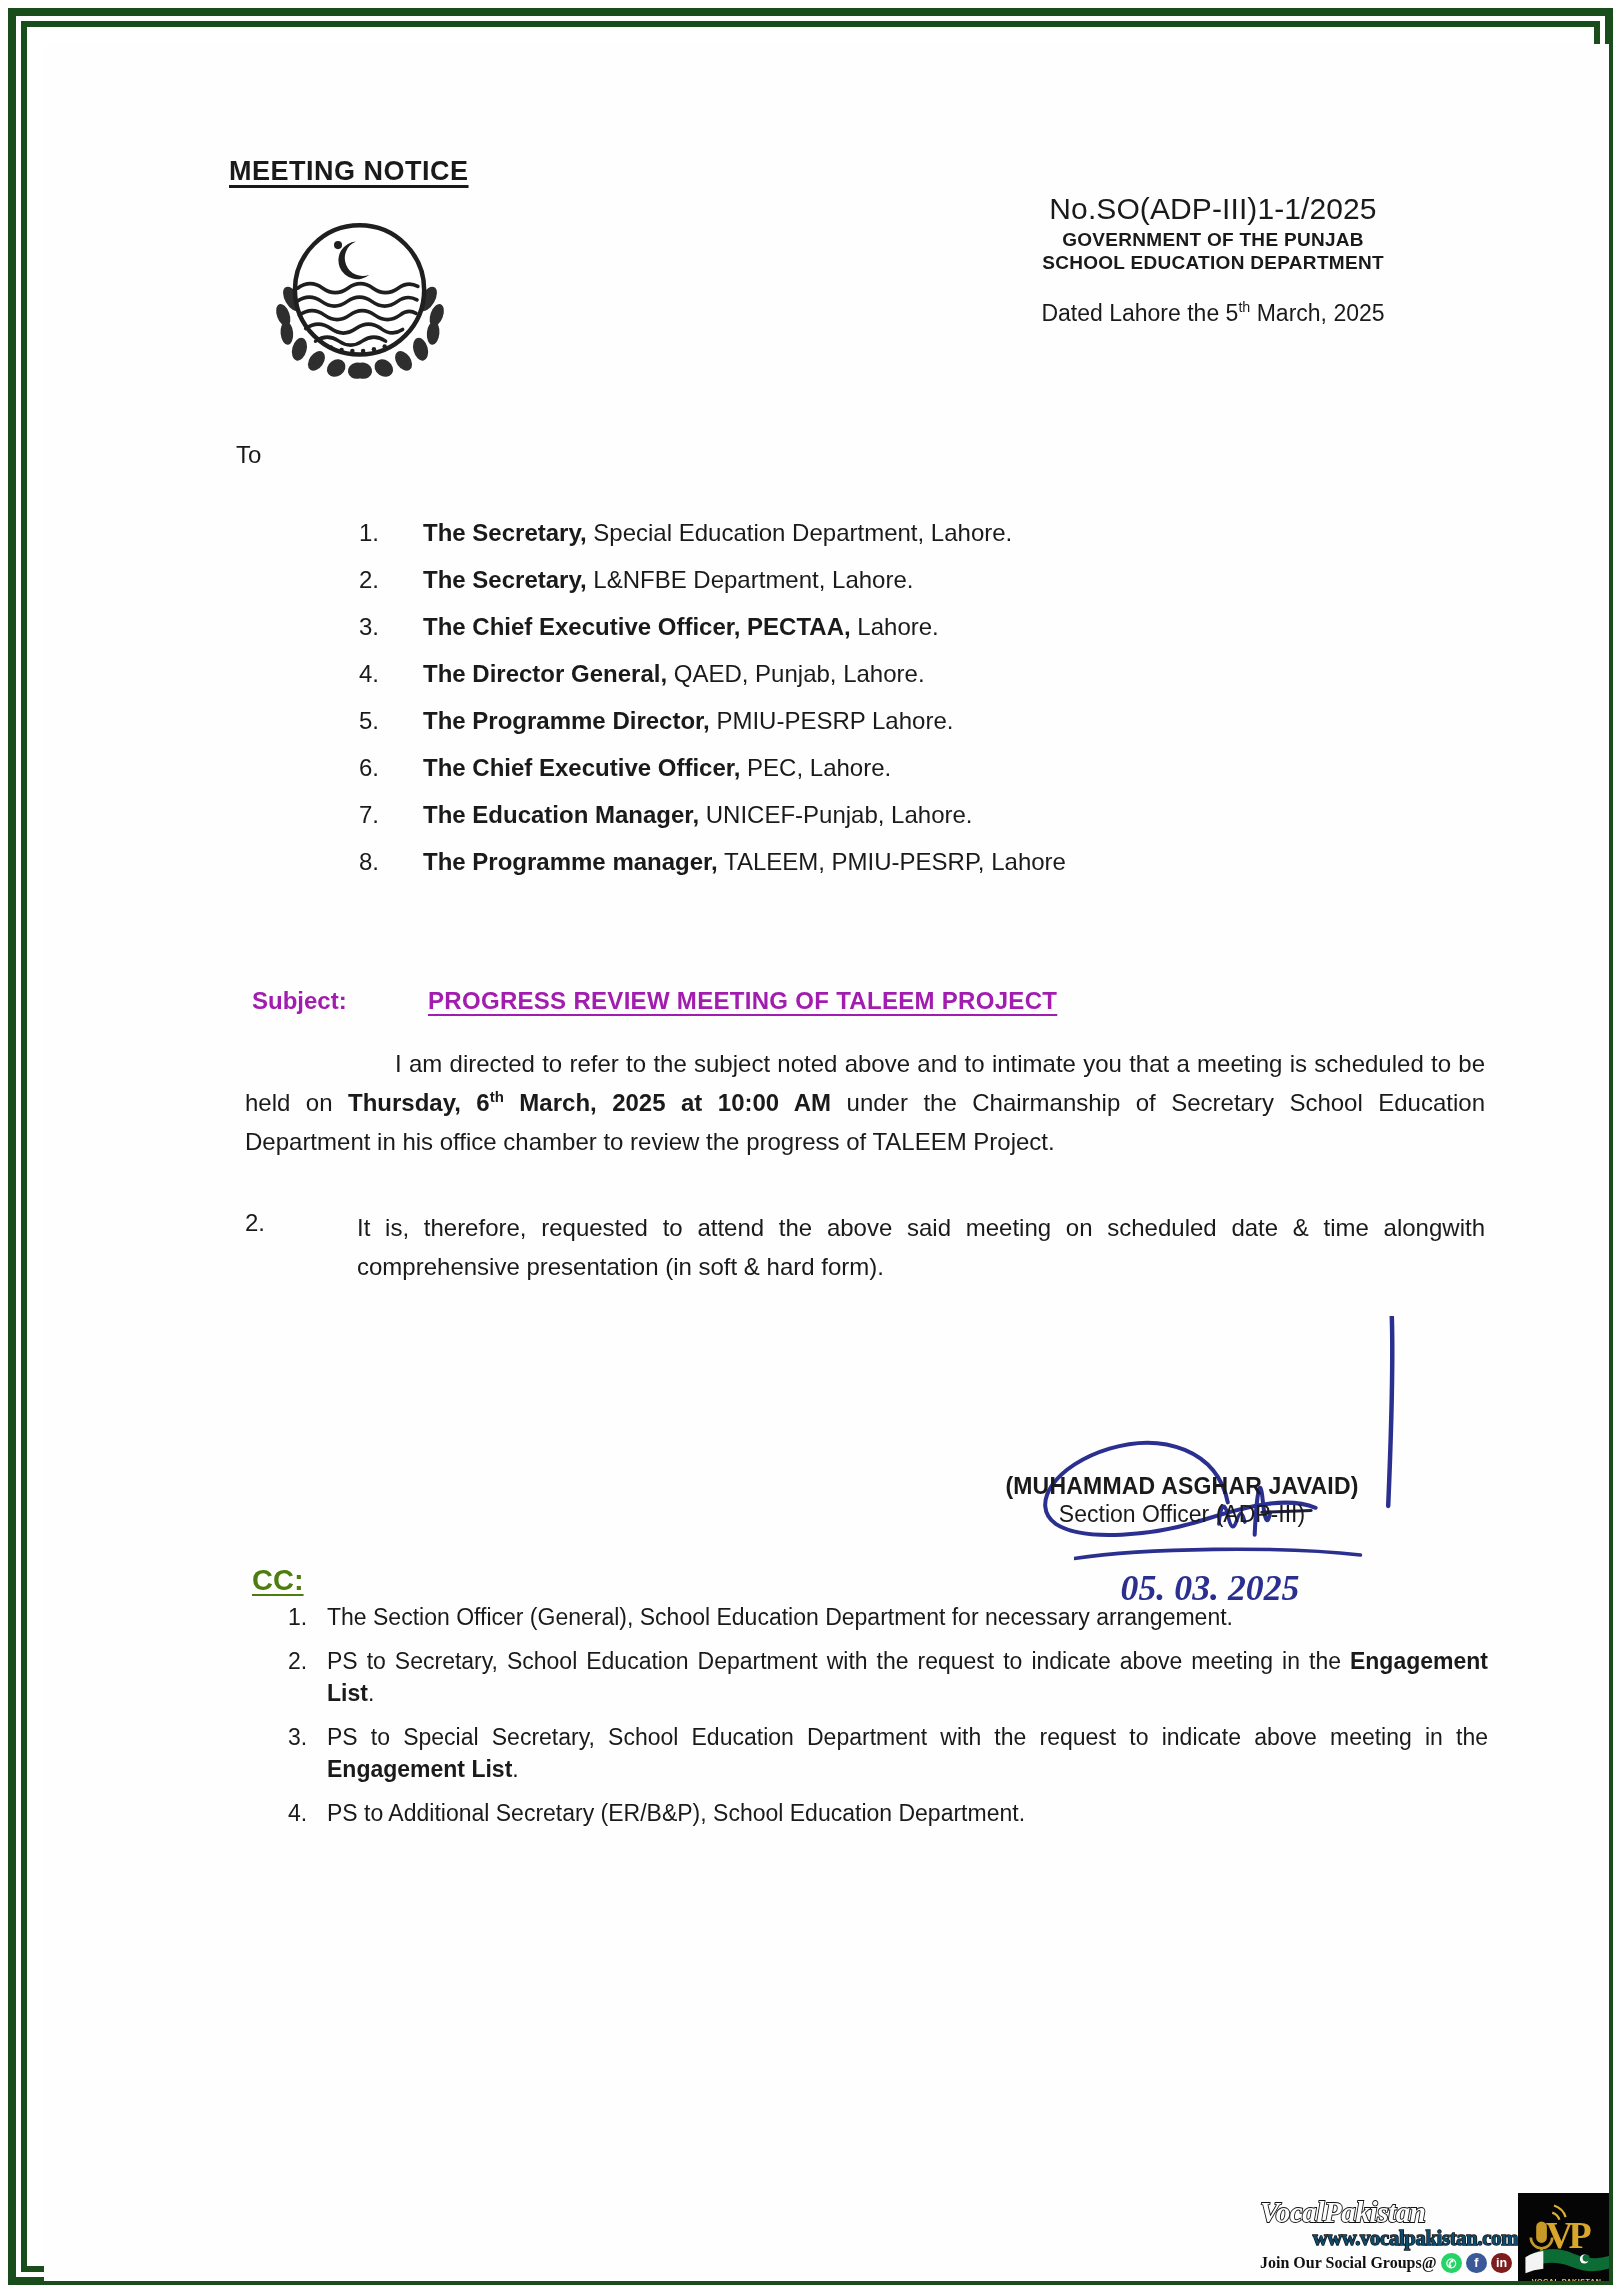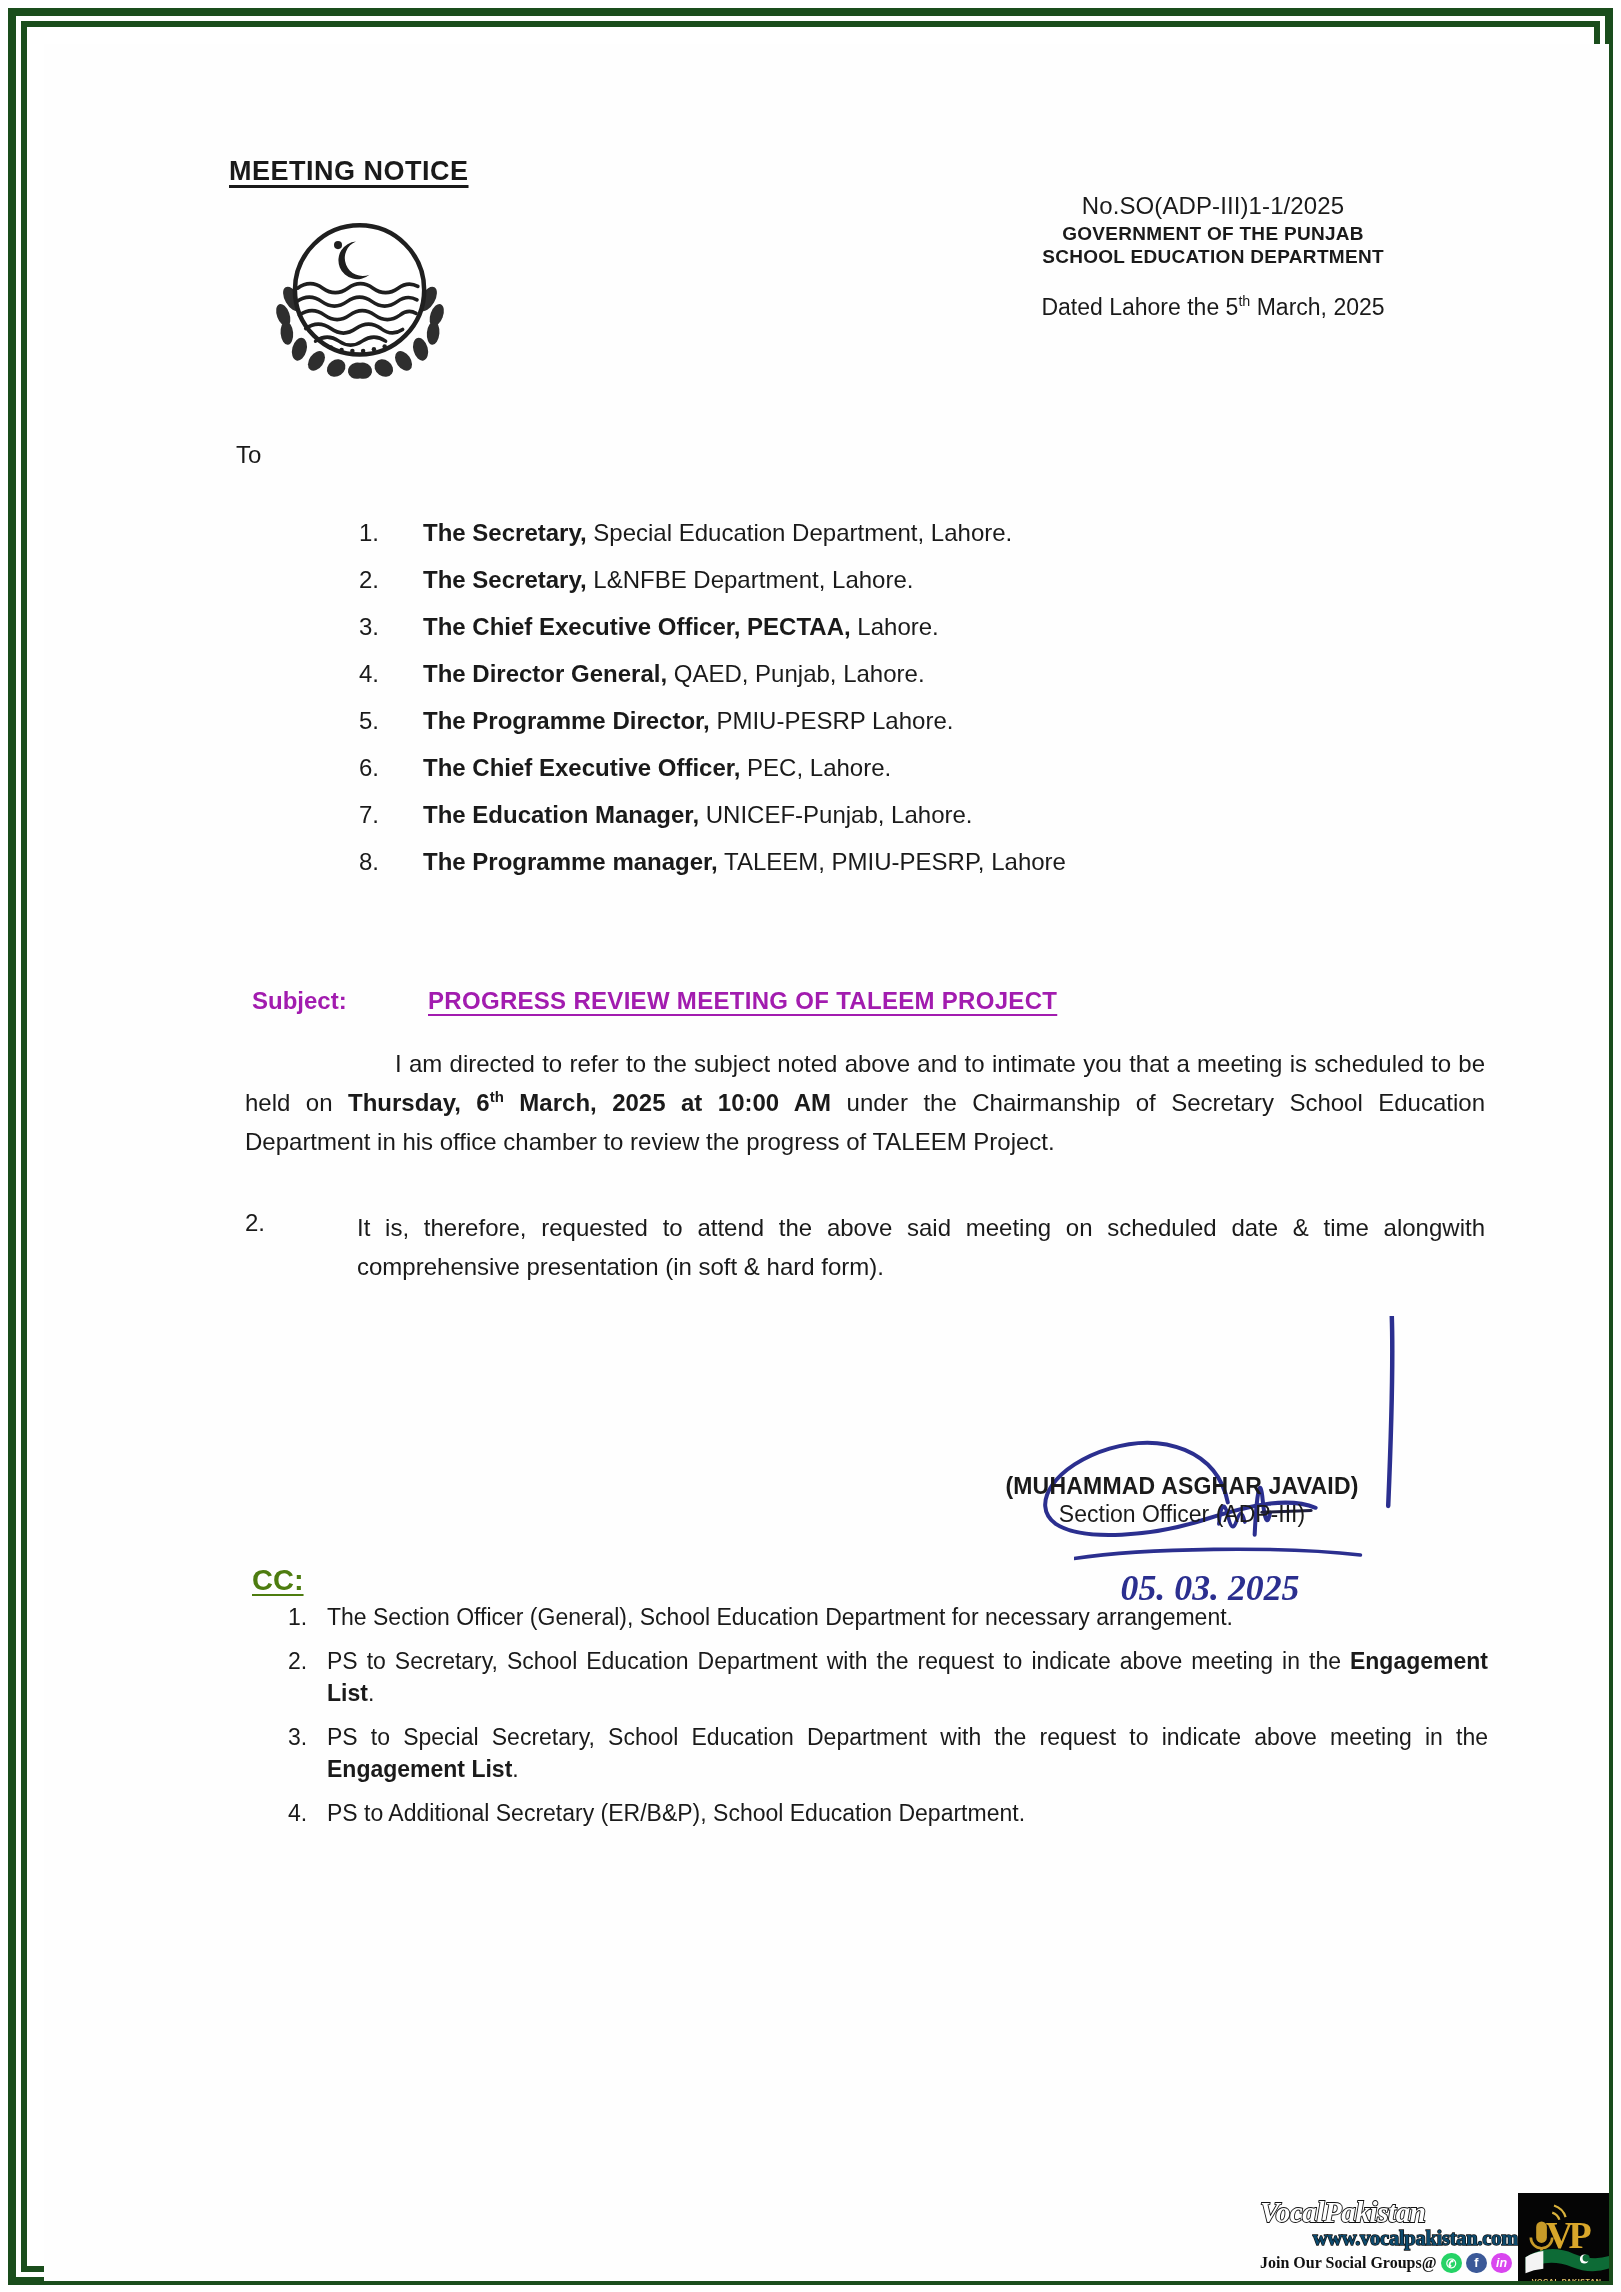--- a/index.html
+++ b/index.html
@@ -55,21 +55,21 @@
   }
 
   .header-block {
     position: absolute;
     left: 860px; top: 148px;
     width: 618px;
     text-align: center;
     color: #1a1a1a;
   }
   .hdr-file-no {
-    font-size: 24px;
+    font-size: 30px;
     letter-spacing: 0.1px;
     margin-bottom: 1.8px;
   }
   .hdr-gov, .hdr-dept {
     font-size: 19px;
     font-weight: bold;
     letter-spacing: 0.3px;
     line-height: 1.22;
   }
   .hdr-date {
@@ -252,21 +252,21 @@
     align-items: center;
     justify-content: center;
     font-size: 12.5px;
     font-weight: bold;
     color: #ffffff;
     font-family: "Liberation Sans", sans-serif;
     flex: 0 0 auto;
   }
   .soc-wa { background: #25d366; }
   .soc-fb { background: #3b5998; }
-  .soc-li { background: #d946ef; font-style: italic; }
+  .soc-li { background: #7f1d1d; }
 
   .wm-logo {
     width: 97px; height: 107px;
     background: #050505;
     position: relative;
     flex: 0 0 auto;
   }
   .wm-logo-mono {
     position: absolute;
     left: 0; right: 0; top: 19.7px;

